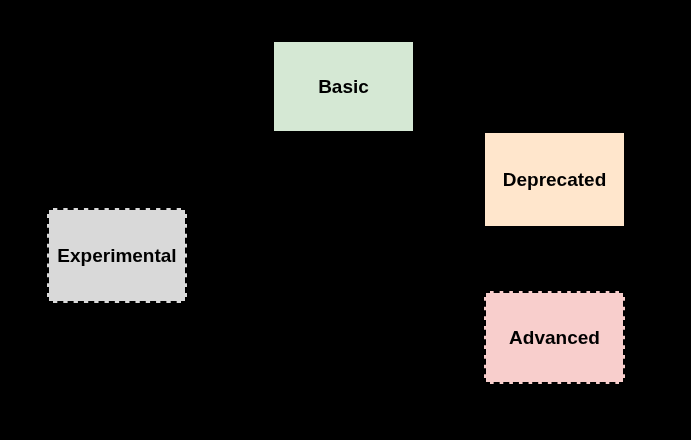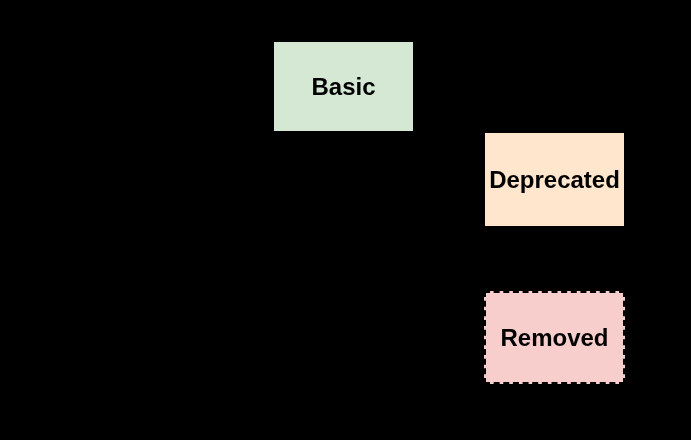--- a/index.html
+++ b/index.html
@@ -16,40 +16,43 @@
     font-family: "Liberation Sans", sans-serif;
   }
   .node {
     position: absolute;
     box-sizing: border-box;
     display: flex;
     align-items: center;
     justify-content: center;
     text-align: center;
     font-weight: bold;
-    font-size: 24px;
+    font-size: 19px;
     color: #000;
     
   }
   .node .label {
     white-space: nowrap;
   }
 </style>
 </head>
 <body>
 
 <div class="canvas" style="background: rgb(0, 0, 0);">
 
   <div class="node" style="left: 273px; top: 41px; width: 141px; height: 91px; background: rgb(213, 232, 212); color: rgb(0, 0, 0); border: 1px solid rgb(0, 0, 0);">
     <span class="label">Basic</span>
   </div>
 
   <div class="node" style="left: 484px; top: 132px; width: 141px; height: 95px; background: rgb(255, 230, 204); color: rgb(0, 0, 0); border: 1px solid rgb(0, 0, 0);">
     <span class="label">Deprecated</span>
   </div>
 
+  <div class="node" style="left: 47px; top: 208px; width: 140px; height: 95px; background: rgb(217, 217, 217); color: rgb(0, 0, 0); border: 2px dashed rgb(0, 0, 0);">
+    <span class="label">Experimental</span>
+  </div>
 
 
   <div class="node" style="left: 484px; top: 291px; width: 141px; height: 93px; background: rgb(248, 206, 204); color: rgb(0, 0, 0); border: 2px dashed rgb(0, 0, 0);">
-    <span class="label">Removed</span>
+    <span class="label">Advanced</span>
   </div>
 
 </div>
 
 </body></html>

